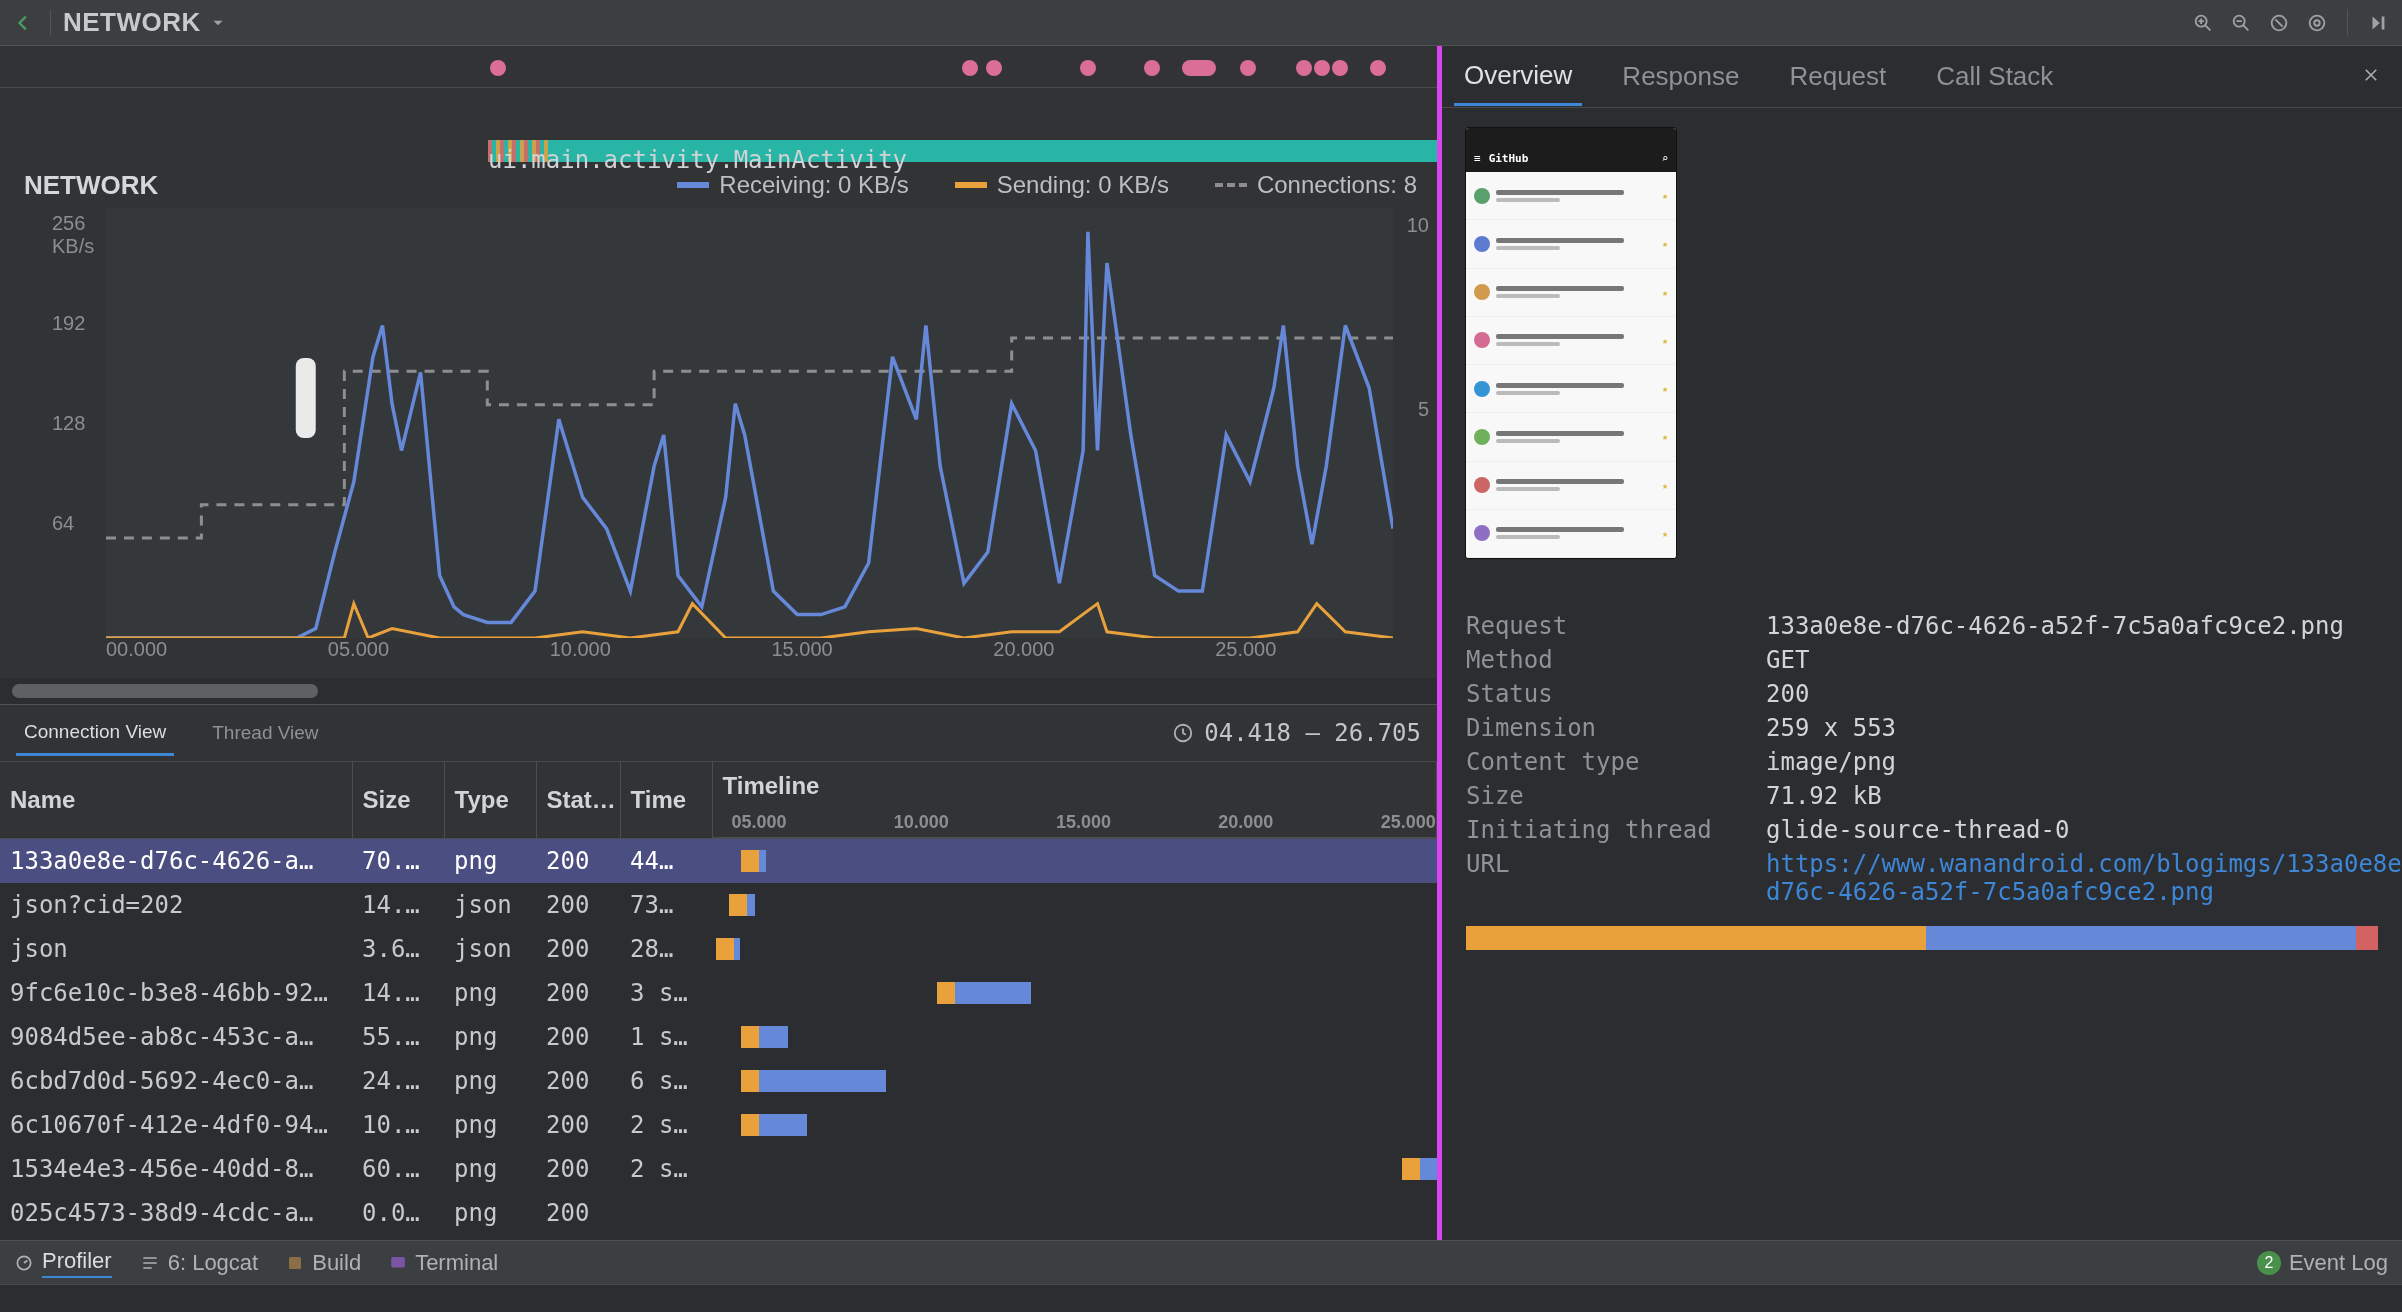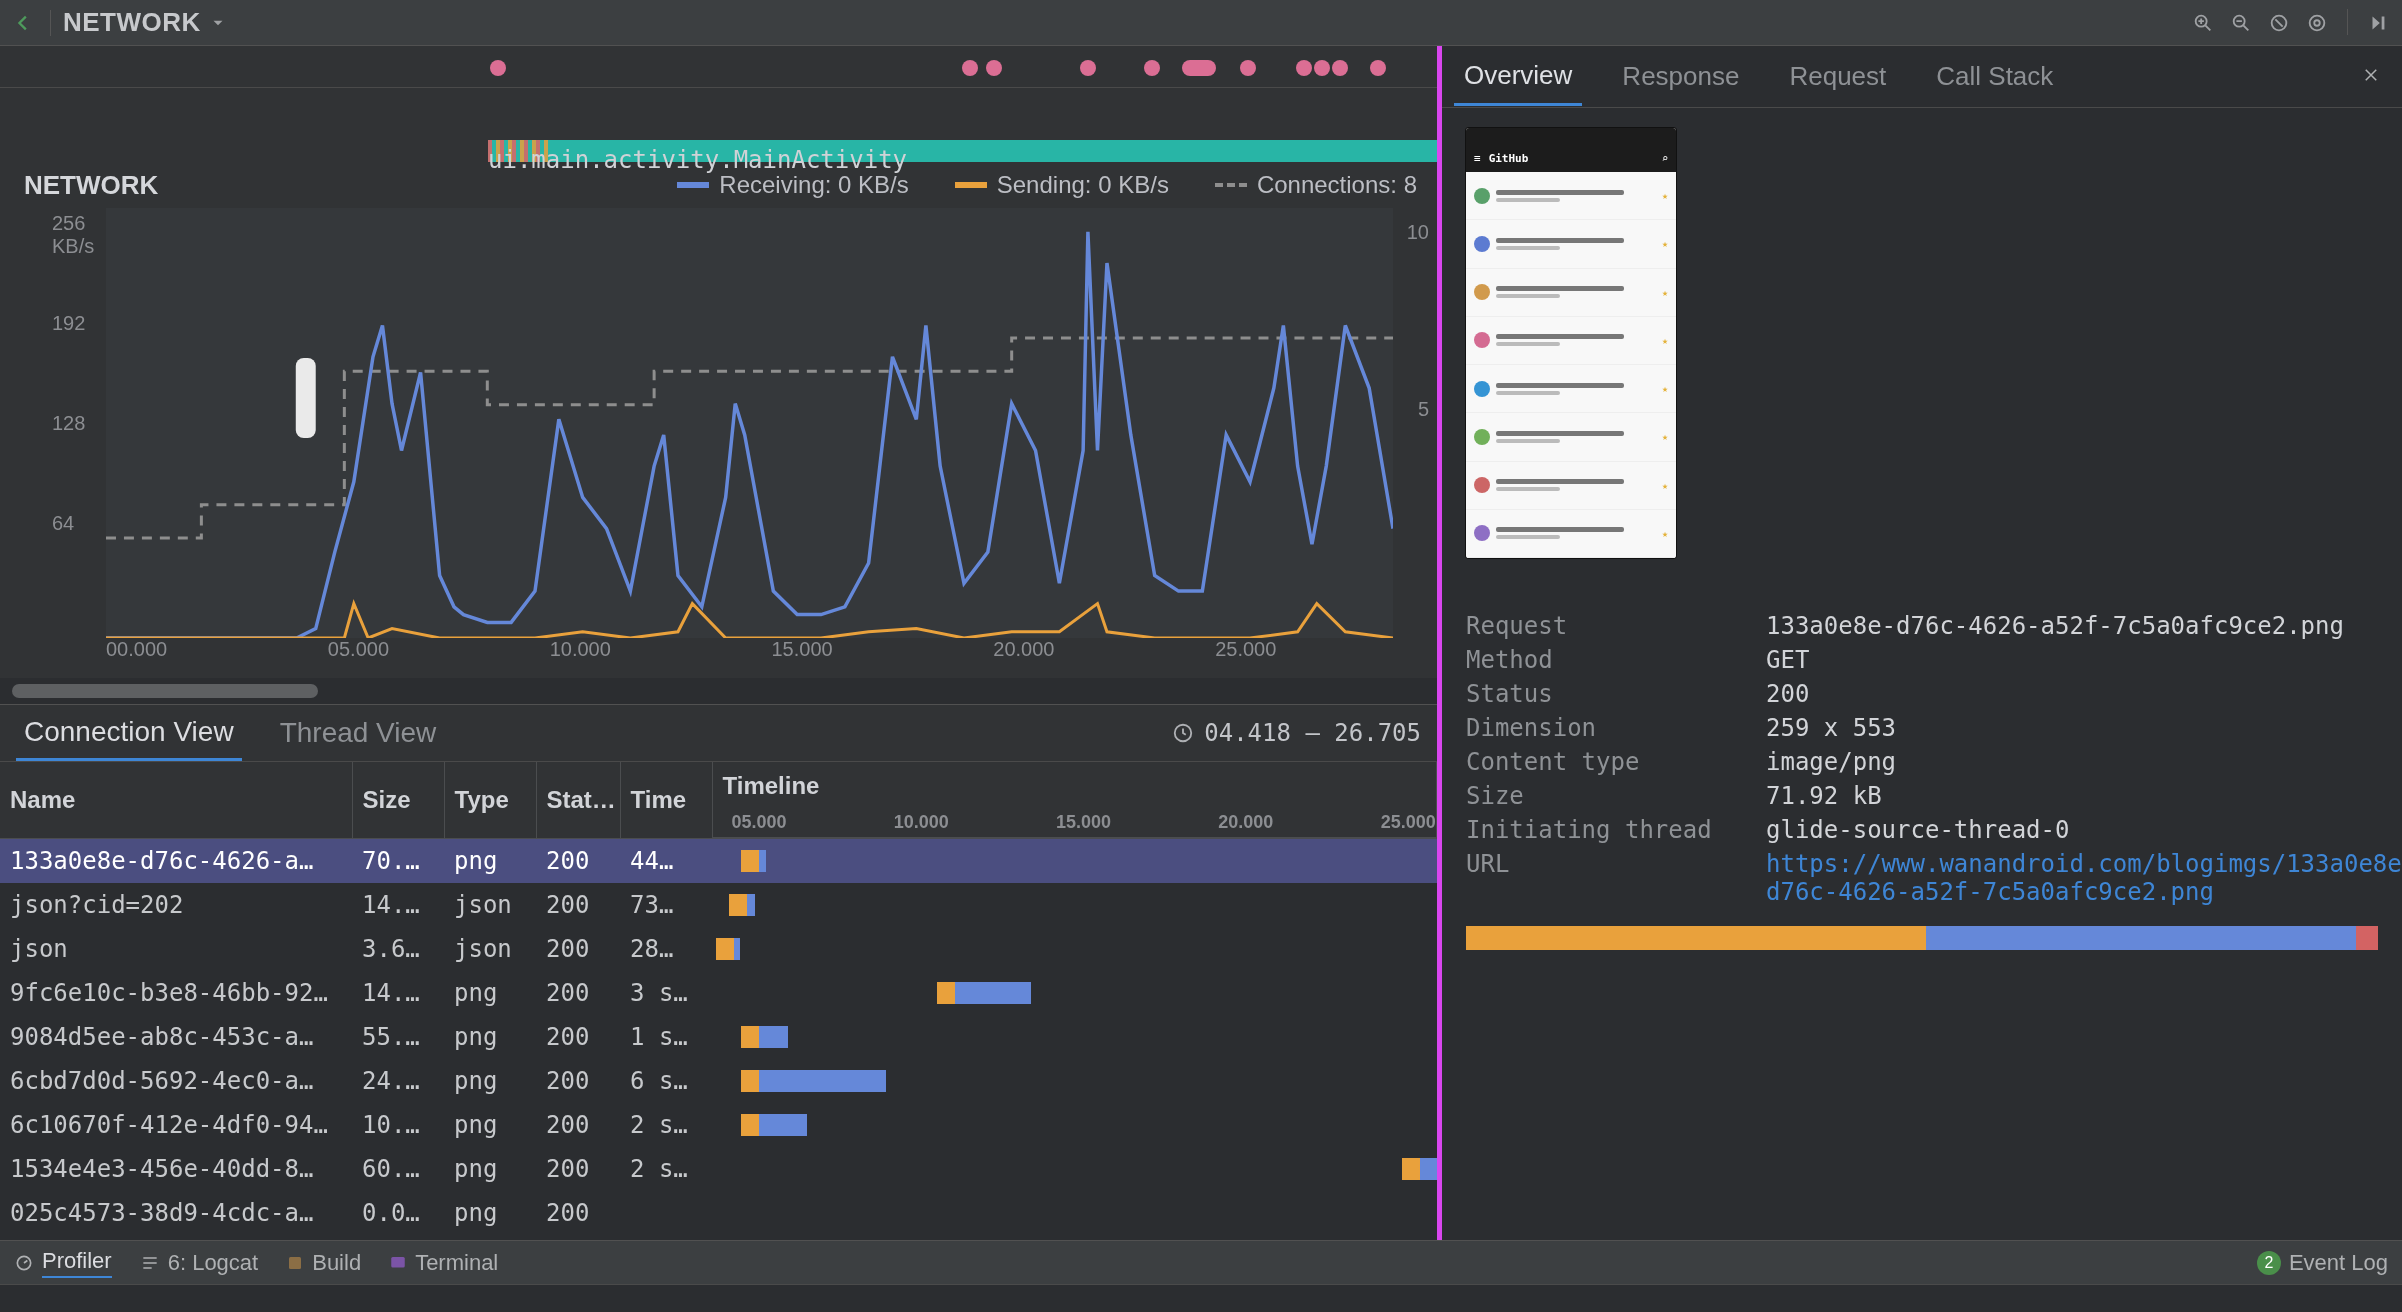--- a/index.html
+++ b/index.html
@@ -56,21 +56,21 @@
 .yrtick { position:absolute; right:8px; }
 .chart { flex:1; position:relative; }
 .chart svg { width:100%; height:100%; }
 .x-axis { height:40px; display:flex; padding-left:106px; gap:0; color:#8c8e92; font-size:20px; background:#313335; }
 .xt { flex:1; text-align:left; }
 .scroll-bar-h { height: 14px; margin: 6px 12px 6px 12px; border-radius: 7px; position: relative; }
 .scroll-thumb { position:absolute; left:0; width:306px; height:100%; background:#5e6062; border-radius:7px; }
 
 
 .tab-row { display:flex; align-items:center; height:58px; padding:0 16px; gap:30px; background:#313335; border-top:1px solid #515151; border-bottom:1px solid #4a4a4a; }
-.tab { font-size:28px; color:#8e9195; padding: 10px 8px; text-align: center; }
+.tab { font-size:19px; color:#8e9195; padding: 10px 8px; text-align: center; }
 .tab.active { color:#dcdde1; border-bottom: 3px solid #3e86d6; }
 .tab-spacer { flex:1; }
 .range-label { display:flex; align-items:center; gap:10px; font-family: Menlo, monospace; font-size: 24px; color:#c3c5c9; }
 thead th { text-align:left; font-weight:600; font-size:24px; color:#d2d4d8; padding:10px 10px; border-right:1px solid #4b4d4f; border-bottom:1px solid #4b4d4f; background:#313335; }
 tbody td { font-size:24px; font-family: Menlo,monospace; color:#c7c9cc; padding:5px 10px; white-space:nowrap; overflow:hidden; text-overflow:ellipsis; }
 table { table-layout:fixed; width:100%; border-collapse:collapse;padding-left:20px; }
 col.name{width:352px;} col.size{width:92px;} col.type{width:92px;} col.stat{width:84px;} col.time{width:92px;} col.tl{}
 tbody tr.selected { background:#4b4e80; color:#fff; }
 tbody tr.selected td{ color:#fff; }
 .tl-cell { position:relative; height:34px; }
@@ -215,21 +215,21 @@
             <div class="ytick" style="top: 304px;">64</div>
           </div>
         <div class="chart"><svg id="chartsvg" viewBox="0 0 1290 430" preserveAspectRatio="none">
               <rect x="0" y="0" width="1290" height="430" fill="#35383b"></rect>
               <path d="M0.0 330.0 L95.6 330.0 L95.6 296.7 L238.9 296.7 L238.9 163.3 L382.2 163.3 L382.2 196.7 L549.4 196.7 L549.4 163.3 L907.8 163.3 L907.8 130.0 L1290.0 130.0 " fill="none" stroke="#8e8e8e" stroke-width="3" stroke-dasharray="10 8"></path>
               <path d="M0.0 430.0 L191.1 430.0 L210.2 420.6 L229.3 344.1 L248.4 273.8 L267.6 148.8 L277.1 117.5 L286.7 195.6 L296.2 242.5 L315.3 164.4 L334.4 367.5 L348.8 398.8 L358.3 406.6 L382.2 414.4 L406.1 414.4 L430.0 383.1 L453.9 211.3 L477.8 289.4 L501.7 320.6 L525.6 383.1 L549.4 258.1 L559.0 226.9 L573.3 367.5 L597.2 398.8 L621.1 289.4 L630.7 195.6 L640.2 226.9 L668.9 383.1 L692.8 406.6 L702.3 406.6 L716.7 406.6 L740.6 398.8 L764.4 355.0 L788.3 148.8 L812.2 211.3 L821.8 117.5 L836.1 258.1 L860.0 375.3 L883.9 344.1 L907.8 195.6 L931.7 242.5 L955.6 375.3 L979.4 242.5 L984.2 23.8 L993.8 242.5 L1003.3 55.0 L1027.2 226.9 L1051.1 367.5 L1075.0 383.1 L1098.9 383.1 L1122.8 226.9 L1146.7 273.8 L1170.6 180.0 L1180.1 117.5 L1194.4 258.1 L1208.8 336.3 L1223.1 258.1 L1242.2 117.5 L1266.1 180.0 L1290.0 320.6 " fill="none" stroke="#6588d9" stroke-width="3.5"></path>
               <path d="M0.0 430.0 L238.9 430.0 L248.4 395.6 L262.8 430.0 L286.7 420.6 L334.4 430.0 L382.2 430.0 L430.0 430.0 L477.8 423.8 L525.6 430.0 L573.3 423.8 L587.7 395.6 L621.1 430.0 L668.9 430.0 L716.7 430.0 L764.4 423.8 L812.2 420.6 L860.0 430.0 L907.8 423.8 L955.6 423.8 L993.8 395.6 L1003.3 423.8 L1051.1 430.0 L1098.9 430.0 L1146.7 430.0 L1194.4 423.8 L1213.6 395.6 L1242.2 423.8 L1290.0 430.0 " fill="none" stroke="#e9a13c" stroke-width="3"></path>
               <rect x="190.22222222222223" y="150" width="20" height="80" rx="8" fill="#eaeaea"></rect>
             </svg></div>
         <div class="y-axis-right" id="yr">
-            <div class="yrtick" style="top: 13px;">10</div>
+            <div class="yrtick" style="top: 6px;">10</div>
             <div class="yrtick" style="top: 190px;">5</div>
           </div>
       </div>
       <div class="x-axis" id="xa">
           <div class="xt">00.000</div>
           <div class="xt">05.000</div>
           <div class="xt">10.000</div>
           <div class="xt">15.000</div>
           <div class="xt">20.000</div>
           <div class="xt">25.000</div>

